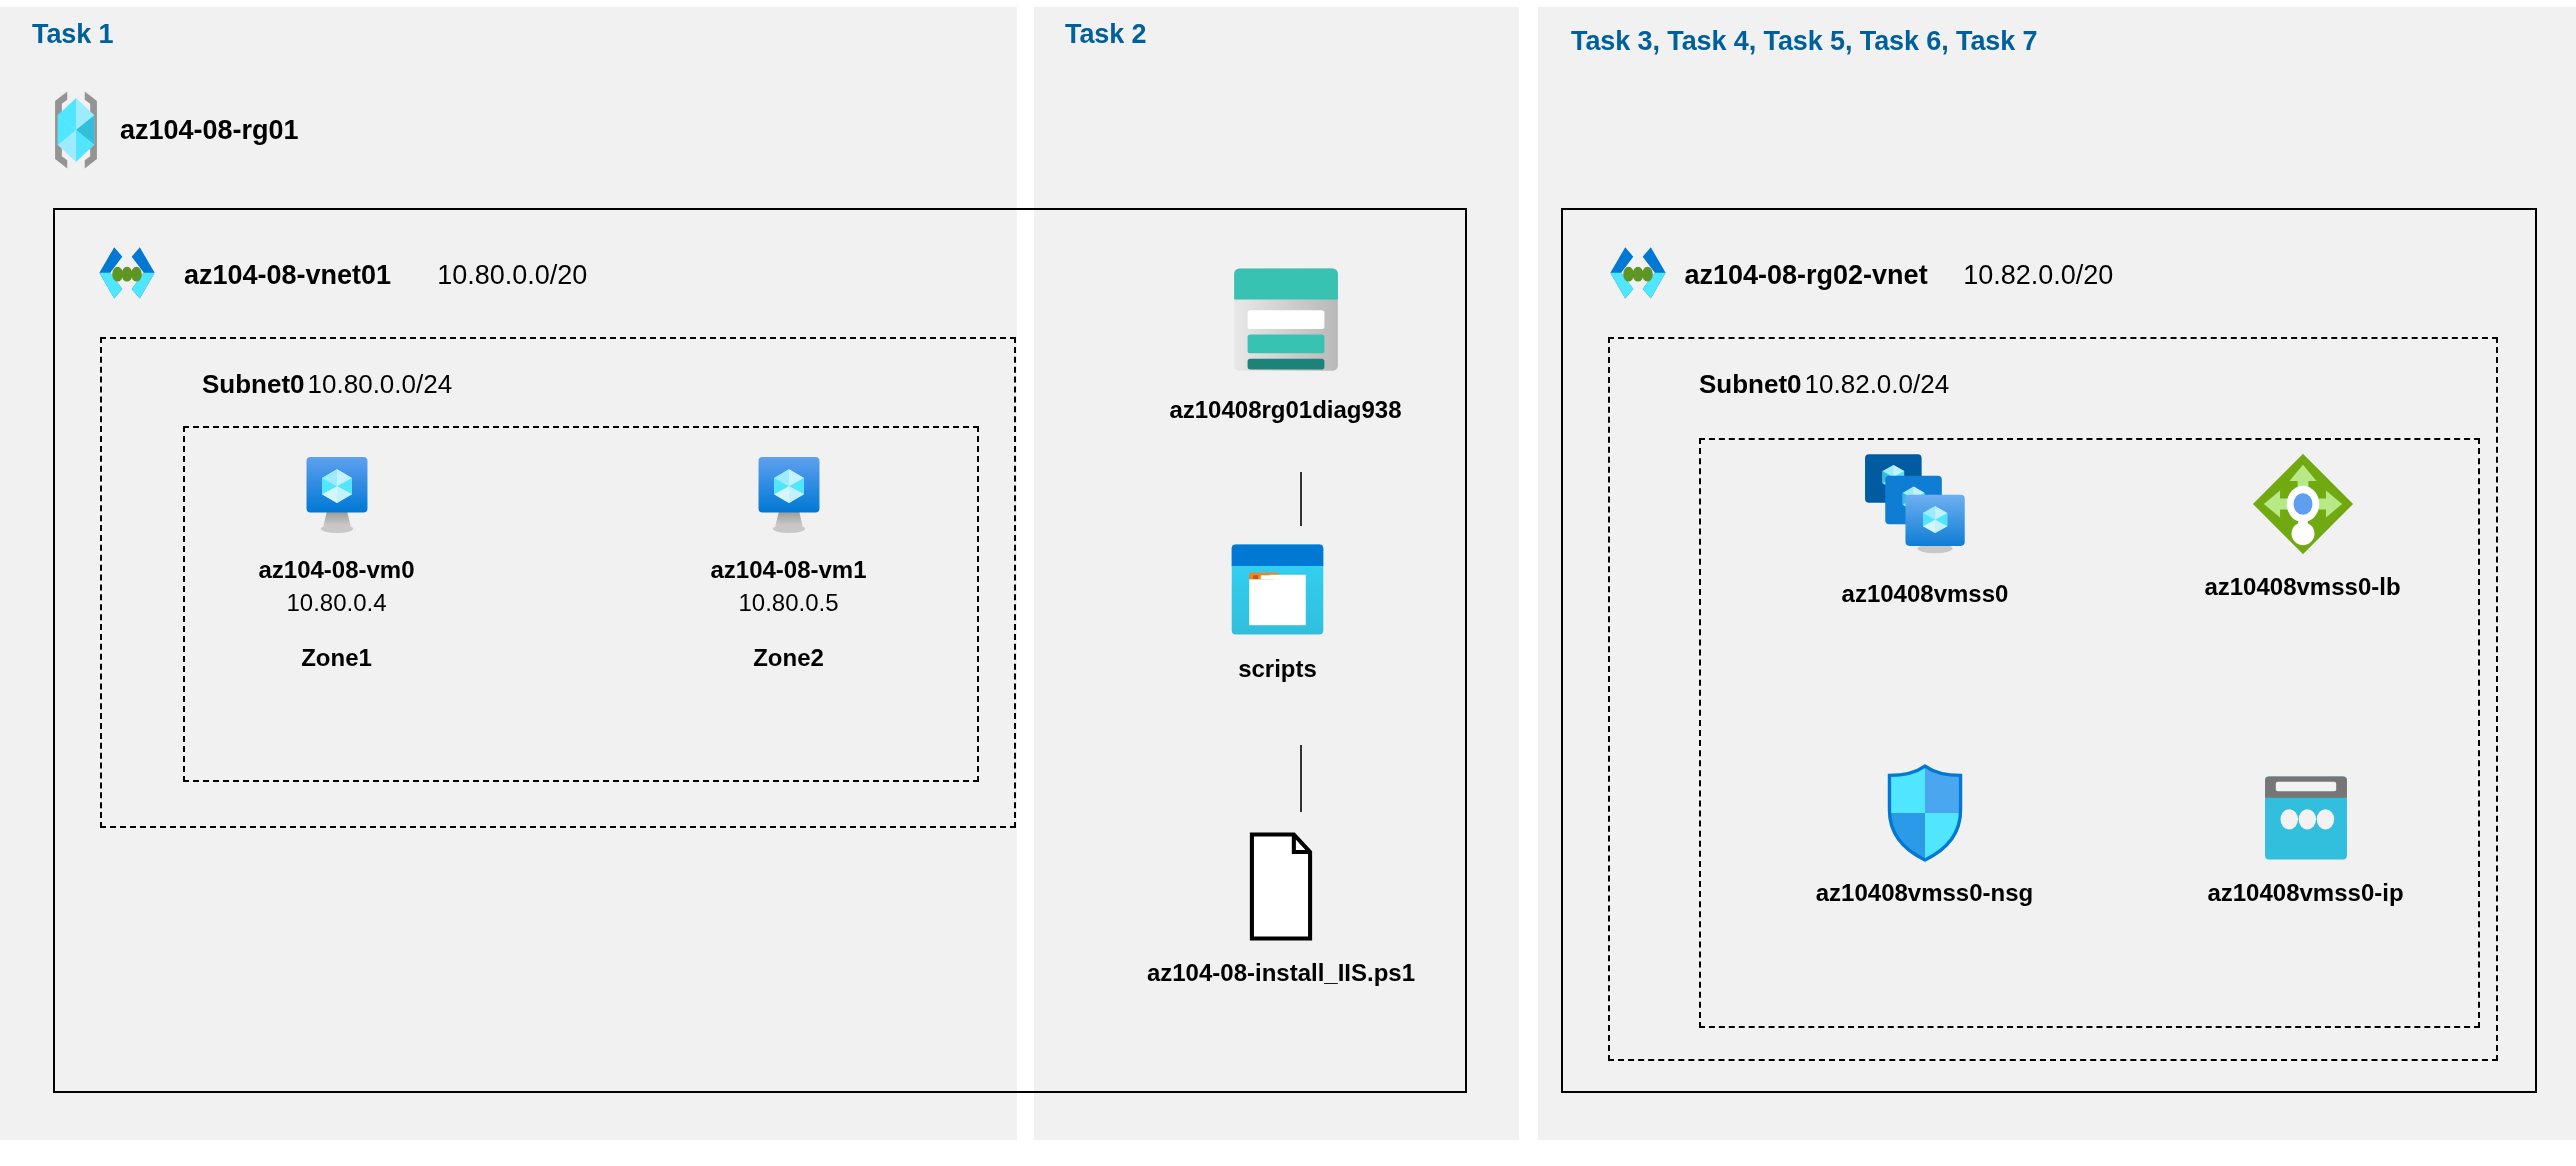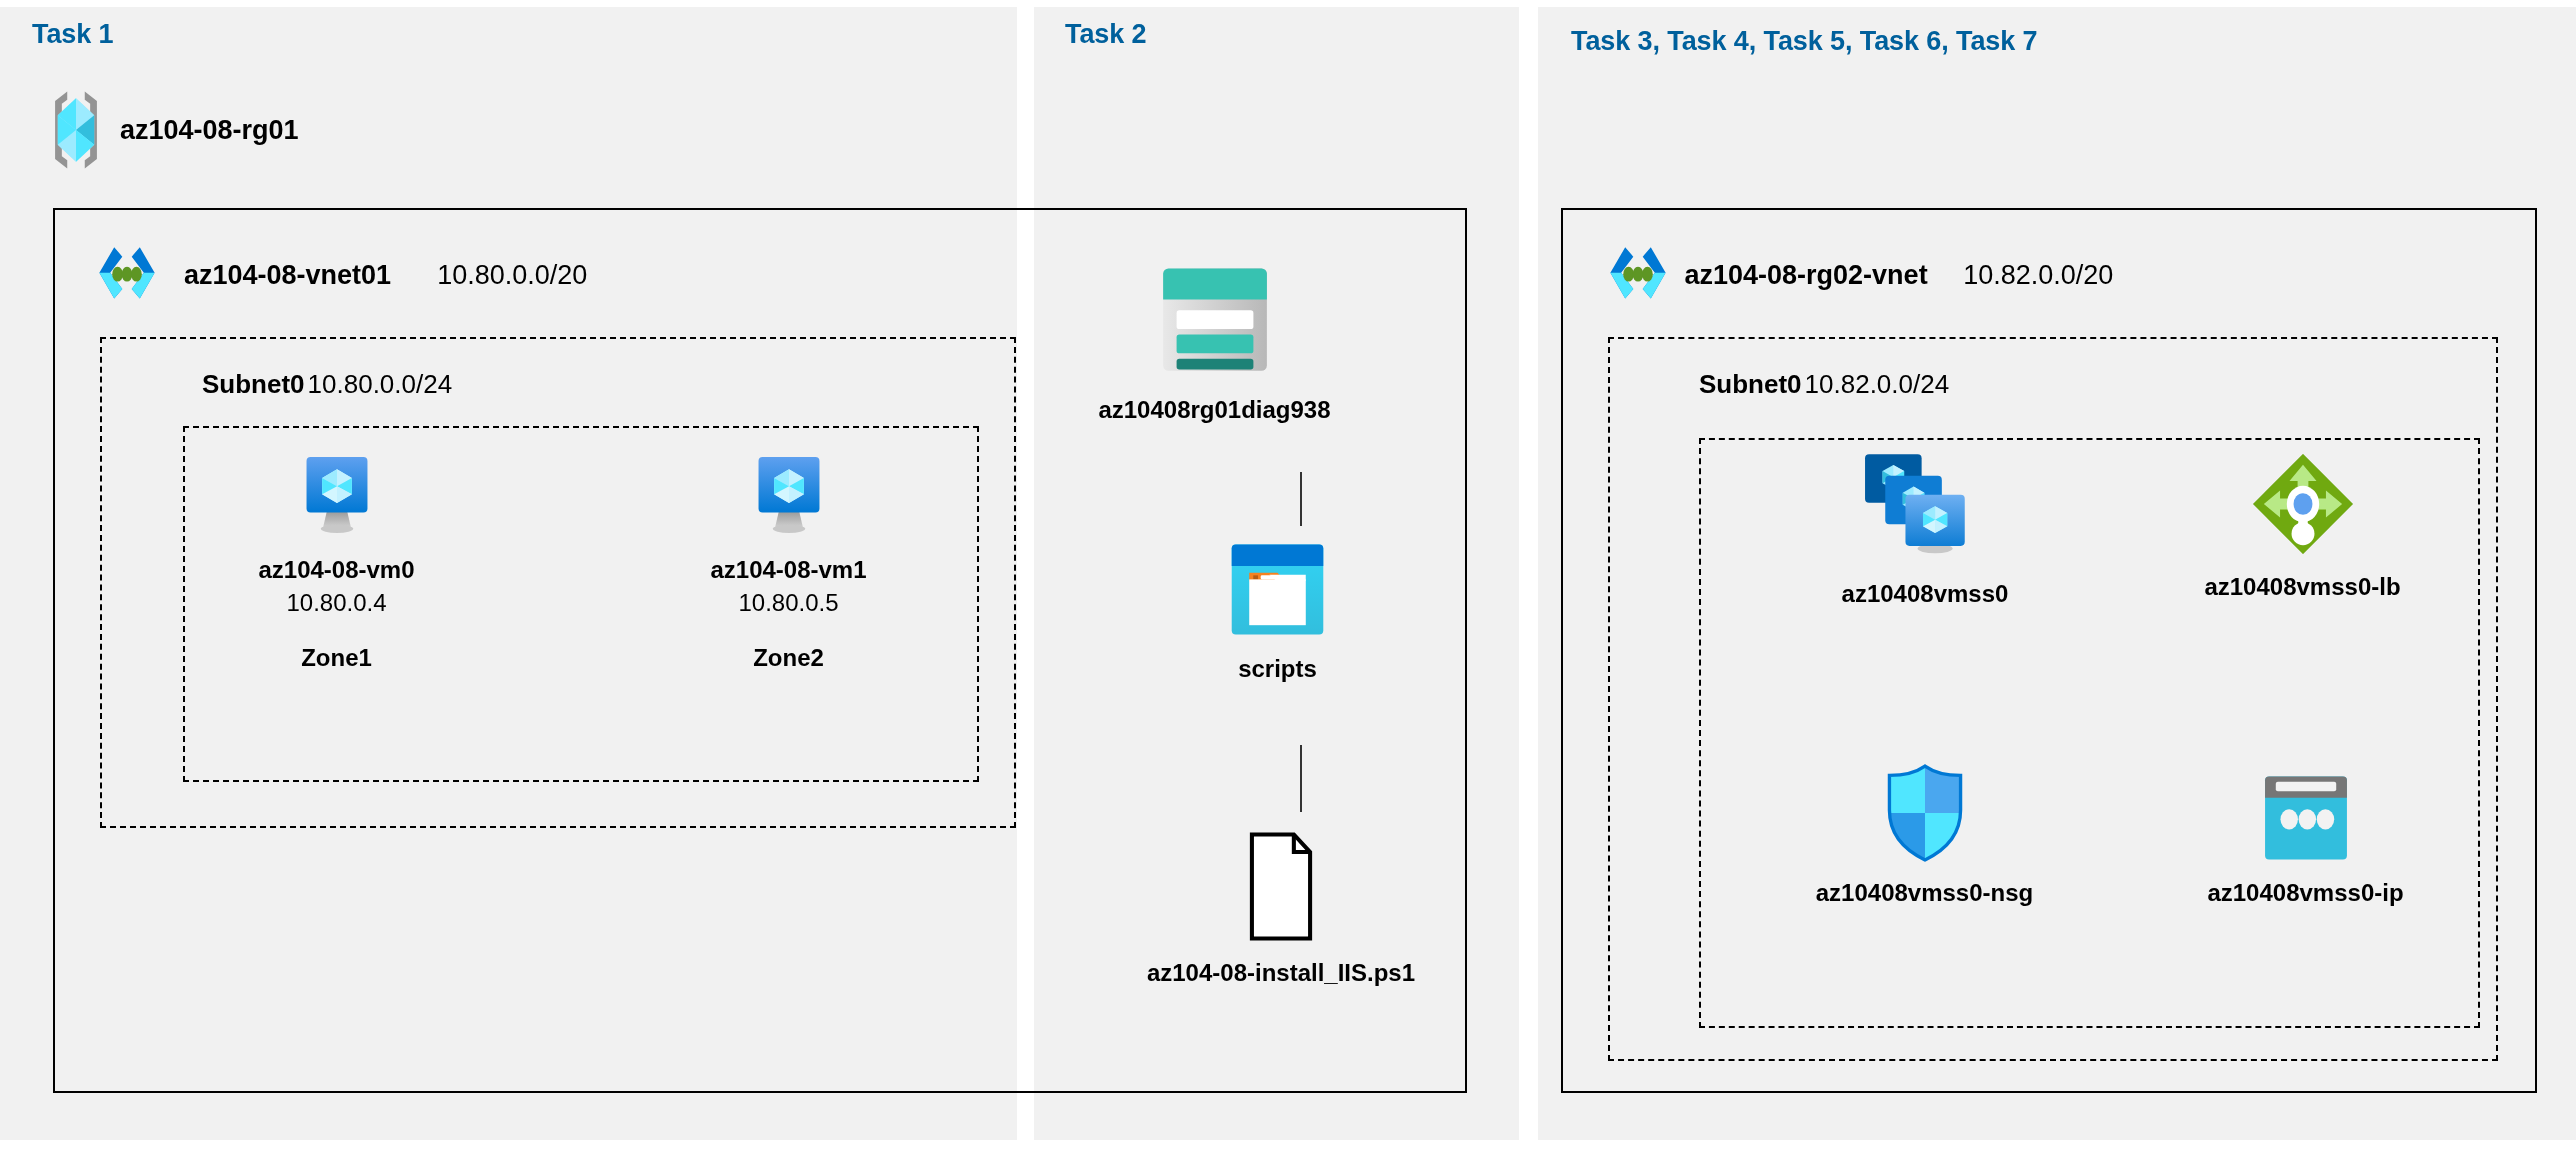--- a/index.html
+++ b/index.html
@@ -85,21 +85,21 @@
     display: flex; flex-direction: column; align-items: center;
     text-align: center;
   }
   .node-label { font-size: 24px; font-weight: bold; color: #000; white-space: nowrap; margin-top: 15px; }
   .node-sub   { font-size: 24px; font-weight: normal; color: #000; white-space: nowrap; margin-top: 5.4px; }
   .node-zone  { font-size: 24px; font-weight: bold; color: #000; white-space: nowrap; margin-top: 27px; }
 
   
   #node-vm0      { left: 222px;  top: 453px;  width: 229px; }
   #node-vm1      { left: 674px; top: 453px;  width: 229px; }
-  #node-storage  { left: 1056px; top: 263px;  width: 317px; }
+  #node-storage  { left: 1127px; top: 263px;  width: 317px; }
   #node-scripts  { left: 1163px; top: 539px;  width: 229px; }
   #node-psfile   { left: 1072px; top: 829px; width: 418px; }
   #node-vmss     { left: 1780px; top: 450px;  width: 290px; }
   #node-lb       { left: 2151px; top: 450px;  width: 303px; }
   #node-nsg      { left: 1746px; top: 762px; width: 357px; }
   #node-ip       { left: 2157px; top: 772px; width: 297px; }
 
   
   .connector {
     position: absolute;

